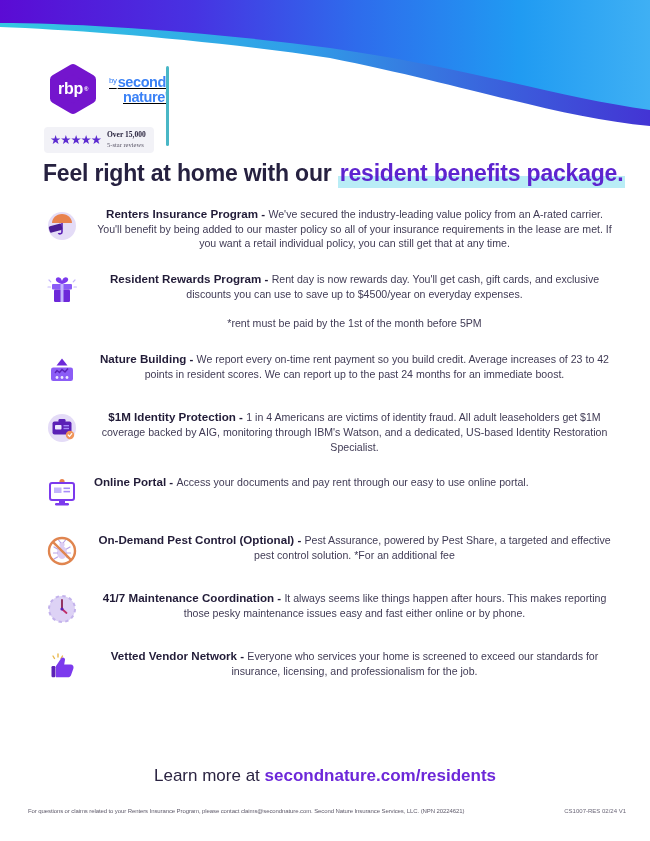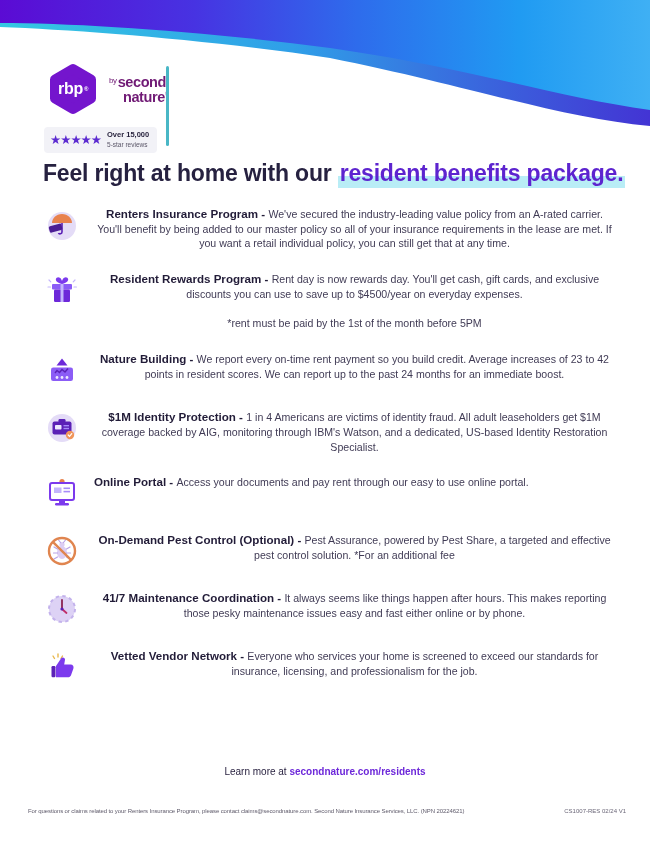--- a/index.html
+++ b/index.html
@@ -5,43 +5,43 @@
   html,body{margin:0;padding:0;background:#ffffff;}
   .page{
     position:relative;width:650px;height:841px;margin:0 auto;
     background:#ffffff;overflow:hidden;
     font-family:"Liberation Sans","DejaVu Sans",sans-serif;
   }
   
   .wave{position:absolute;top:0;left:0;width:650px;height:130px;display:block;}
   
   .logo-block{position:absolute;left:44px;top:60px;width:130px;}
-  .rbp-row{display:flex;align-items:center;}
+  .rbp-row{display:flex;align-items:center;text-decoration:underline;}
   .rbp-mark{position:relative;width:58px;height:58px;flex:none;}
   .teal-diamond{
     position:absolute;left:10px;top:10px;width:38px;height:38px;
     background:#3bc4d8;border-radius:10px;transform:rotate(45deg);
   }
   .rbp-hex{position:absolute;left:0;top:0;}
   .rbp-text{
     position:absolute;inset:0;display:flex;align-items:center;justify-content:center;
     color:#ffffff;font-weight:bold;font-size:16px;letter-spacing:-0.3px;
   }
   .rbp-text sup{font-size:6px;margin-left:1px;}
-  .by-brand{margin-left:7px;color:#701a75;line-height:12px;letter-spacing:-0.4px;}
+  .by-brand{margin-left:7px;color:#3b82f6;line-height:12px;letter-spacing:-0.4px;}
   .by-brand .by{font-size:8px;font-weight:normal;vertical-align:4px;margin-right:1px;}
   .brandword{font-weight:bold;font-size:14.5px;}
   .brandline2{margin-left:14px;font-weight:bold;font-size:14.5px;}
   .brandline2 sup{font-size:5px;}
   .reviews-badge{
     margin-top:9px;display:inline-flex;align-items:center;gap:6px;
     background:#f2f2f7;border-radius:4px;padding:4px 8px 4px 6px;
   }
   .stars{color:#5c2bd0;font-size:12.5px;letter-spacing:-1px;line-height:12px;}
-  .reviews-text{line-height:8px;}
+  .reviews-text{line-height:8px;font-family:Liberation Serif, serif;}
   .reviews-line1{font-size:7.5px;font-weight:bold;color:#241f3a;display:block;}
   .reviews-line2{font-size:6.5px;color:#5a5668;display:block;margin-top:2px;}
   .divider{position:absolute;left:166px;top:66px;width:3px;height:80px;background:#49b7c6;border-radius:2px;}
   .property-name{
     position:absolute;left:180px;top:97px;
     font-size:33px;font-weight:800;color:#3f9fae;letter-spacing:0.5px;
   }
   
   .content{position:absolute;left:43px;top:160px;width:572px;}
   .headline{font-size:23px;letter-spacing:-0.2px;line-height:1.2;white-space:nowrap;}
@@ -51,21 +51,21 @@
     background:linear-gradient(to bottom, transparent 58%, #b9edf6 58%, #b9edf6 100%);
     padding:0 2px 2px 2px;
   }
   .benefits{margin-top:18px;}
   .benefit{display:flex;gap:13px;margin-bottom:20px;}
   .benefit .icon{width:38px;height:38px;flex:none;}
   .benefit .txt{font-size:10.6px;line-height:1.38;color:#403b55;max-width:524px;text-align:center;}
   .benefit .title{font-weight:bold;font-size:11.6px;color:#221c38;}
   .benefit .note{margin-top:15px;}
   
-  .learn-more{position:absolute;left:0;top:766px;width:650px;text-align:center;font-size:10px;color:#2b2442;}
+  .learn-more{position:absolute;left:0;top:766px;width:650px;text-align:center;font-size:17px;color:#2b2442;}
   .learn-more .link{color:#6d28d9;font-weight:bold;}
   .fine-print-row{
     position:absolute;left:28px;top:808px;width:598px;
     display:flex;justify-content:space-between;align-items:flex-start;
   }
   .fine-print{font-size:6px;color:#5f5b6b;max-width:440px;letter-spacing:-0.1px;}
   .doc-code{font-size:6px;color:#6b6778;}
 </style>
 </head>
 <body>

